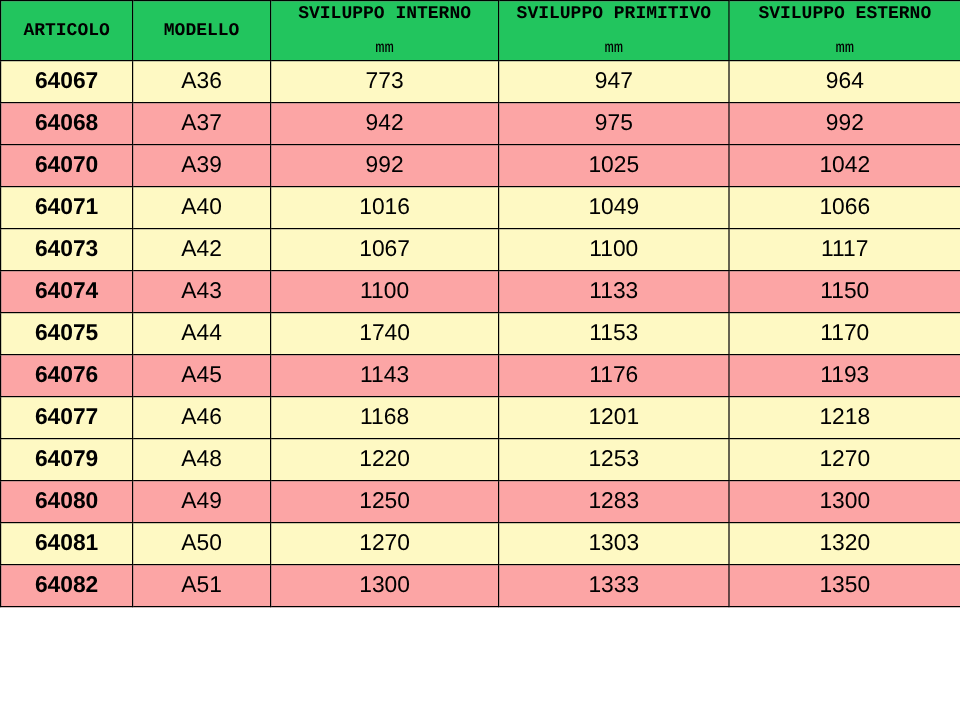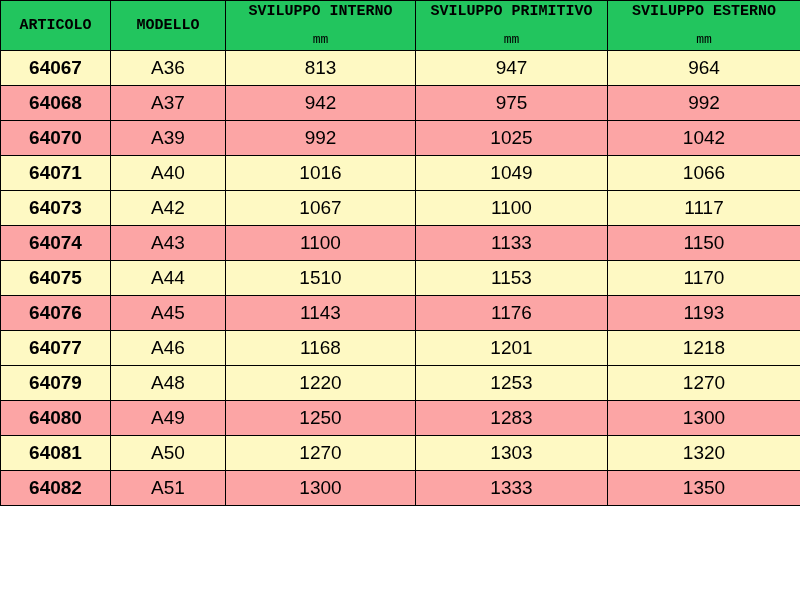--- a/index.html
+++ b/index.html
@@ -93,21 +93,21 @@
       <th>
         <span>SVILUPPO ESTERNO</span>
         <span class="unit">mm</span>
       </th>
     </tr>
   </thead>
   <tbody id="table-body">
       <tr class="plain">
         <td class="code">64067</td>
         <td>A36</td>
-        <td>813</td>
+        <td>773</td>
         <td>947</td>
         <td>964</td>
       </tr>
       <tr class="alt">
         <td class="code">64068</td>
         <td>A37</td>
         <td>942</td>
         <td>975</td>
         <td>992</td>
       </tr>
@@ -135,21 +135,21 @@
       <tr class="alt">
         <td class="code">64074</td>
         <td>A43</td>
         <td>1100</td>
         <td>1133</td>
         <td>1150</td>
       </tr>
       <tr class="plain">
         <td class="code">64075</td>
         <td>A44</td>
-        <td>1510</td>
+        <td>1740</td>
         <td>1153</td>
         <td>1170</td>
       </tr>
       <tr class="alt">
         <td class="code">64076</td>
         <td>A45</td>
         <td>1143</td>
         <td>1176</td>
         <td>1193</td>
       </tr>

